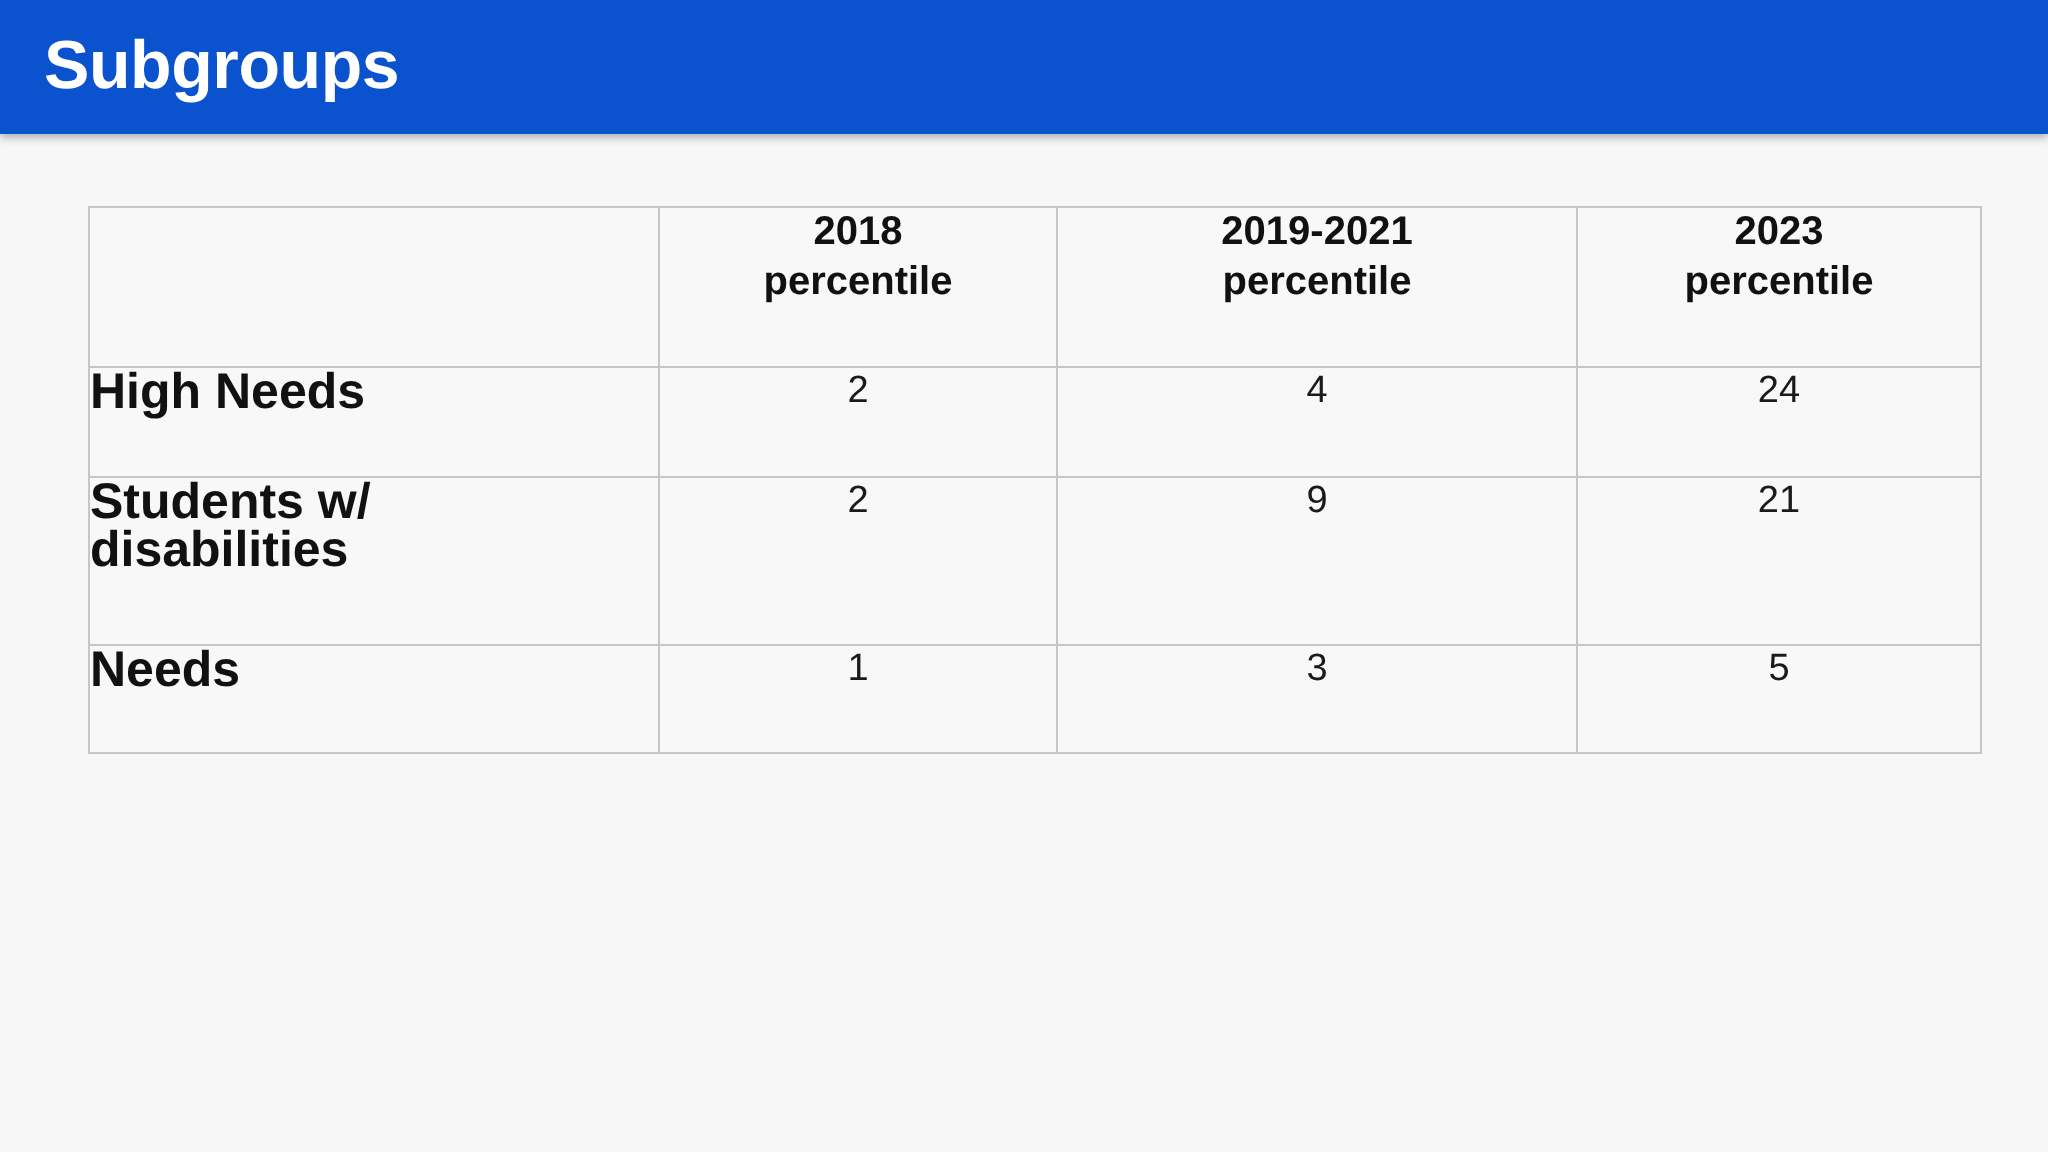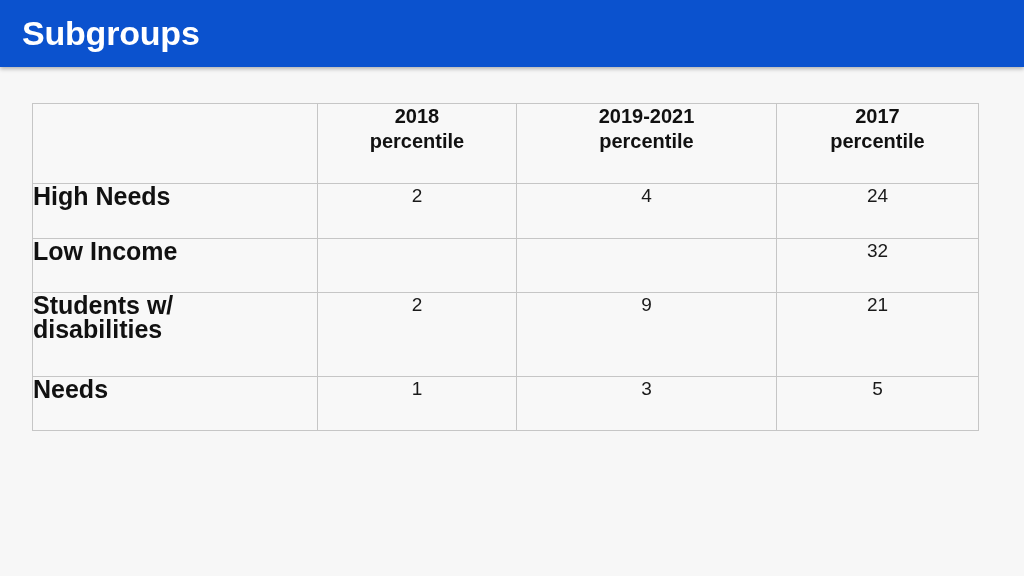--- a/index.html
+++ b/index.html
@@ -42,20 +42,21 @@
     position: absolute;
     left: 32px;
     top: 103px;
     width: 946px;
   }
   table.data-table {
     border-collapse: collapse;
     width: 946px;
     table-layout: fixed;
     background: #f97316;
+    margin-left: 12px;
   }
   table.data-table td,
   table.data-table th {
     border: 1px solid #c6c6c6;
     padding: 0;
     vertical-align: top;
     background: #f8f8f8;
   }
 
   col.c-label { width: 285px; }
@@ -125,43 +126,34 @@
         </th>
         <th class="hdr-cell">
           <span class="hdr-line">2018</span>
           <span class="hdr-line">percentile</span>
         </th>
         <th class="hdr-cell">
           <span class="hdr-line">2019-2021</span>
           <span class="hdr-line">percentile</span>
         </th>
         <th class="hdr-cell">
-          <span class="hdr-line">2017</span>
+          <span class="hdr-line">2023</span>
           <span class="hdr-line">percentile</span>
         </th>
       </tr>
     </thead>
     <tbody>
       <tr class="r-h1">
         <td class="row-label">
           <span class="hdr-line">High Needs</span>
 
         </td>
         <td class="val-cell">2</td>
         <td class="val-cell">4</td>
         <td class="val-cell">24</td>
-      </tr>
-      <tr class="r-h3">
-        <td class="row-label">
-          <span class="hdr-line">Low Income</span>
-
-        </td>
-        <td class="val-cell"></td>
-        <td class="val-cell"></td>
-        <td class="val-cell">32</td>
       </tr>
       <tr class="r-h4">
         <td class="row-label">
           <span class="hdr-line">Students w/</span>
           <span class="hdr-line">disabilities</span>
         </td>
         <td class="val-cell">2</td>
         <td class="val-cell">9</td>
         <td class="val-cell">21</td>
       </tr>

